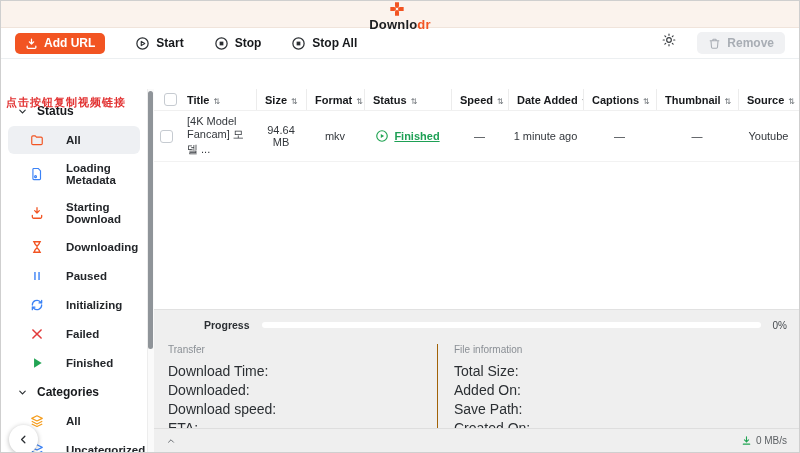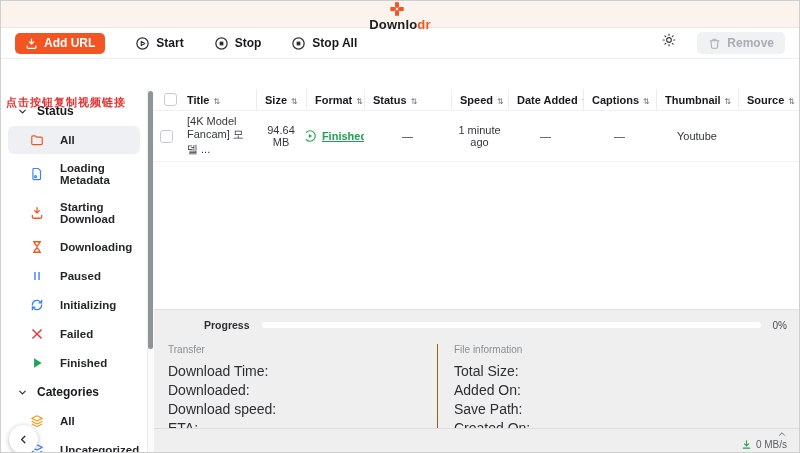--- a/index.html
+++ b/index.html
@@ -39,21 +39,21 @@
              letter-spacing:1px; z-index:5; }
 
   
   .main { position:absolute; top:88px; left:0; right:0; bottom:0; display:flex; }
   .sidebar { width:147px; border-right:1px solid #ededed; padding-top:8px; background:#fff; flex:none; }
   .side-scrollbar { width:6px; flex:none; position:relative; background:#fafafa; }
   .side-scrollbar .thumb { position:absolute; left:0; top:2px; width:5px; height:258px;
                            background:#8f9499; border-radius:3px; }
   .section-header { display:flex; align-items:center; gap:9px; padding:7px 0 7px 16px;
                     font-size:12px; font-weight:700; color:#17191c; }
-  .side-item { display:flex; align-items:center; gap:16px; margin:1px 7px; padding:7px 0 7px 22px;
+  .side-item { display:flex; align-items:center; gap:22px; margin:1px 7px; padding:7px 0 7px 22px;
                border-radius:6px; font-size:11.5px; font-weight:600; color:#23262a; }
   .side-item.selected { background:#eef0f3; }
   .side-item .ic { width:14px; height:14px; flex:none; display:flex; }
 
   .content { flex:1; display:flex; flex-direction:column; min-width:0; background:#fff; }
 
   
   .table-area { flex:1; overflow:hidden; }
   .thead, .trow { display:grid; grid-template-columns:25px 77px 50px 58px 87px 57px 75px 73px 82px 1fr; }
   .thead { height:22px; border-bottom:1px solid #f0f0f0; }
@@ -78,21 +78,21 @@
   .fill { height:100%; width:0%; background:#f25422; border-radius:3px; }
   .progress-pct { font-size:10px; color:#44484d; }
   .detail-cols { display:flex; margin-top:13px; }
   .dcol-left { width:273px; padding-left:4px; }
   .dcol-right { flex:1; border-left:1px solid #a16207; padding-left:16px; }
   .dcol-title { font-size:10px; color:#8a8f95; margin-bottom:9px; }
   .dfield { font-size:14px; font-weight:400; color:#2b2f33; margin-bottom:5px; line-height:14px; }
 
   
   .footer { height:24px; background:#efefef; border-top:1px solid #dedede; display:flex;
-            align-items:flex-end; padding:0 12px;flex-direction:column; }
+            align-items:center; padding:0 12px; }
   .footer-speed { margin-left:auto; display:flex; align-items:center; gap:4px; font-size:10px; color:#5d6165; }
 
   .collapse-btn { position:absolute; left:8px; top:424px; width:29px; height:29px; border-radius:50%;
                   background:#fff; box-shadow:0 1px 5px rgba(0,0,0,.28); display:flex; align-items:center;
                   justify-content:center; z-index:6; border:none; }
   svg { display:block; }
 </style>
 </head>
 <body>
 
@@ -331,20 +331,21 @@
               <span>Source</span>
               <span class="sort"></span>
             </div>
         </div>
         <div class="trow">
           <div class="td cell-check">
               <span class="checkbox"></span>
             </div>
           <div class="td left">[4K Model Fancam] 모델 ...</div>
           <div class="td">94.64 MB</div>
+          <div class="td">mkv</div>
           <div class="td status-cell">
             <span>
                 <svg viewBox="0 0 24 24" width="14" height="14" fill="none" stroke="#21a453" stroke-width="2">
                   <circle cx="12" cy="12" r="9"></circle>
                   <path d="M10 8.6l5.6 3.4-5.6 3.4z" fill="#21a453" stroke="none"></path>
                 </svg>
               </span>
             <span class="status-link">Finished</span>
           </div>
           <div class="td">—</div>

